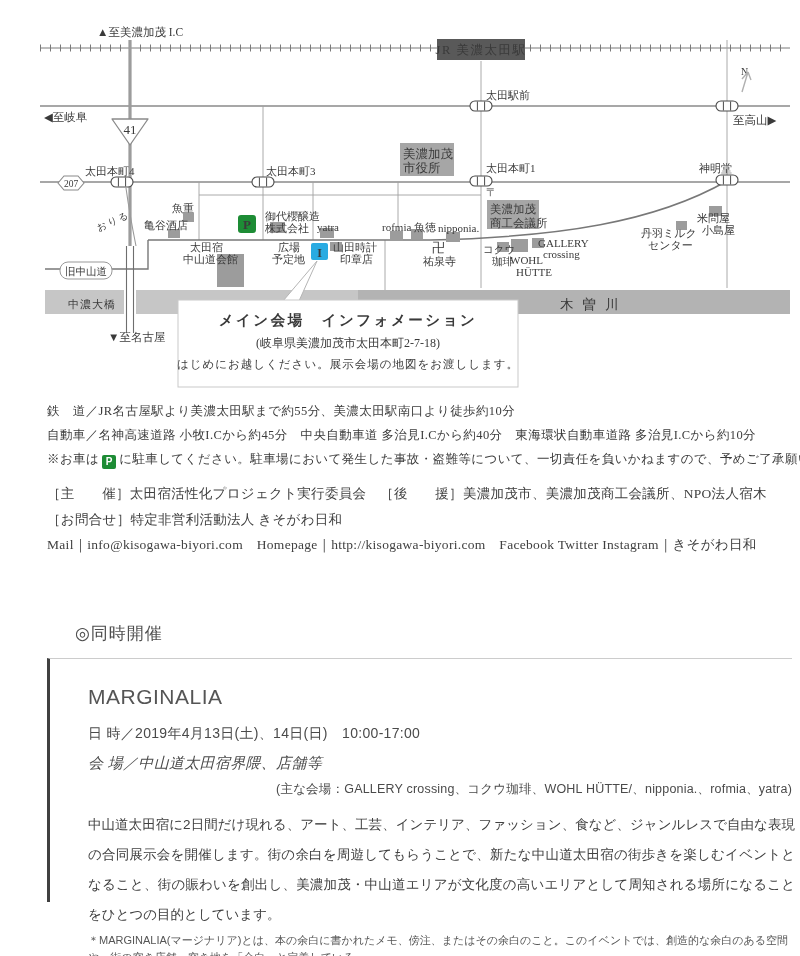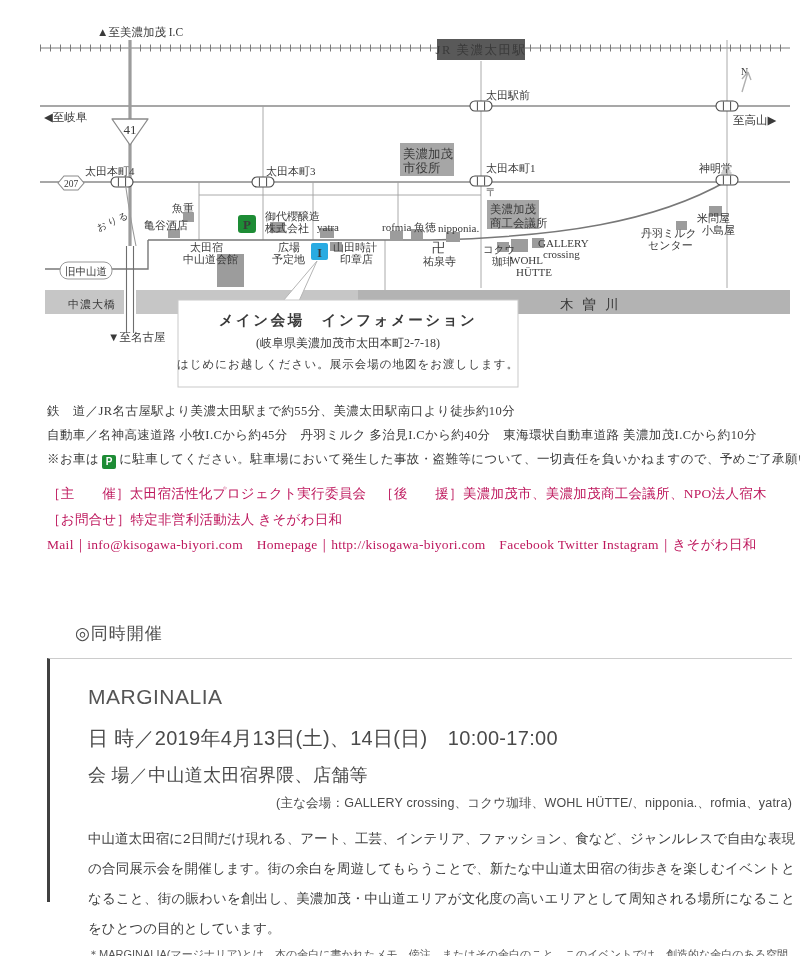--- a/index.html
+++ b/index.html
@@ -9,30 +9,30 @@
   #map-svg{position:absolute;left:0;top:0;}
   svg text{font-family:"Liberation Serif","DejaVu Serif",serif;fill:#3a3a3a;}
 
   .access{left:47px;top:399px;width:740px;font-size:12.5px;line-height:24px;
           letter-spacing:.4px;white-space:nowrap;color:#3b3b3b;}
   .p-badge{display:inline-block;width:14px;height:14px;background:#1d8c35;color:#fff;
            font-size:10px;line-height:14px;text-align:center;border-radius:2px;
            font-weight:bold;vertical-align:-2px;margin:0 3px;
            font-family:"Liberation Sans",sans-serif;}
   .credits{left:47px;top:481px;width:740px;font-size:13.5px;line-height:25.5px;
-           letter-spacing:.3px;white-space:nowrap;color:#be185d;}
+           letter-spacing:.3px;white-space:nowrap;color:#404040;}
 
   .sans{font-family:"Liberation Sans","DejaVu Sans",sans-serif;}
   .co-heading{left:75px;top:622px;font-size:17px;color:#4d4d4d;letter-spacing:1px;}
   .co-box{left:47px;top:658px;width:745px;height:244px;
           border-top:1px solid #ccc;border-left:3px solid #404040;
           box-sizing:border-box;padding-left:38px;color:#4a4a4a;}
   .co-title{margin-top:26px;font-size:21px;color:#555;letter-spacing:.5px;}
-  .co-datetime{margin-top:16px;font-size:20px;letter-spacing:.3px;}
-  .co-venue{margin-top:11px;font-size:18px;letter-spacing:.3px;}
+  .co-datetime{margin-top:16px;font-size:14px;letter-spacing:.3px;}
+  .co-venue{margin-top:11px;font-size:15px;letter-spacing:.3px;font-style:italic;}
   .co-venues-note{margin-top:8px;font-size:12.5px;letter-spacing:.2px;text-align:right;}
   .co-desc{margin-top:12px;width:707px;font-size:13.5px;line-height:30px;
            text-align:justify;color:#404040;}
   .co-foot{margin-top:2px;width:707px;font-size:11px;line-height:17px;color:#555;}
 </style>
 </head>
 <body>
 
 <svg id="map-svg" width="800" height="398" viewBox="0 0 800 398">
   <defs>
@@ -198,21 +198,21 @@
     <polygon points="317,261 283,301 299,301" fill="#fff" stroke="#b5b5b5" stroke-width="1"></polygon>
     <rect x="178" y="300" width="340" height="87" fill="#fff" stroke="#c9c9c9" stroke-width="1"></rect>
     <text x="348" y="325" text-anchor="middle" font-size="14.5" font-weight="bold" fill="#29abe2" letter-spacing="2.5">メイン会場　インフォメーション</text>
     <text x="348" y="347" text-anchor="middle" font-size="12" fill="#333">(岐阜県美濃加茂市太田本町2-7-18)</text>
     <text x="348" y="368" text-anchor="middle" font-size="11.5" fill="#333" letter-spacing="1">はじめにお越しください。展示会場の地図をお渡しします。</text>
   </g>
 </svg>
 
 <div class="abs access">
   <div>鉄　道／JR名古屋駅より美濃太田駅まで約55分、美濃太田駅南口より徒歩約10分</div>
-  <div>自動車／名神高速道路 小牧I.Cから約45分　丹羽ミルク 多治見I.Cから約40分　東海環状自動車道路 美濃加茂I.Cから約10分</div>
+  <div>自動車／名神高速道路 小牧I.Cから約45分　中央自動車道 多治見I.Cから約40分　東海環状自動車道路 多治見I.Cから約10分</div>
   <div><span>※お車は</span><span class="p-badge">P</span><span>に駐車してください。駐車場において発生した事故・盗難等について、一切責任を負いかねますので、予めご了承願います。</span></div>
 </div>
 
 <div class="abs credits">
   <div>［主　　催］太田宿活性化プロジェクト実行委員会　［後　　援］美濃加茂市、美濃加茂商工会議所、NPO法人宿木</div>
   <div>［お問合せ］特定非営利活動法人 きそがわ日和</div>
   <div>Mail｜info@kisogawa-biyori.com　Homepage｜http://kisogawa-biyori.com　Facebook Twitter Instagram｜きそがわ日和</div>
 </div>
 
 <div class="abs co-heading sans">◎同時開催</div>

